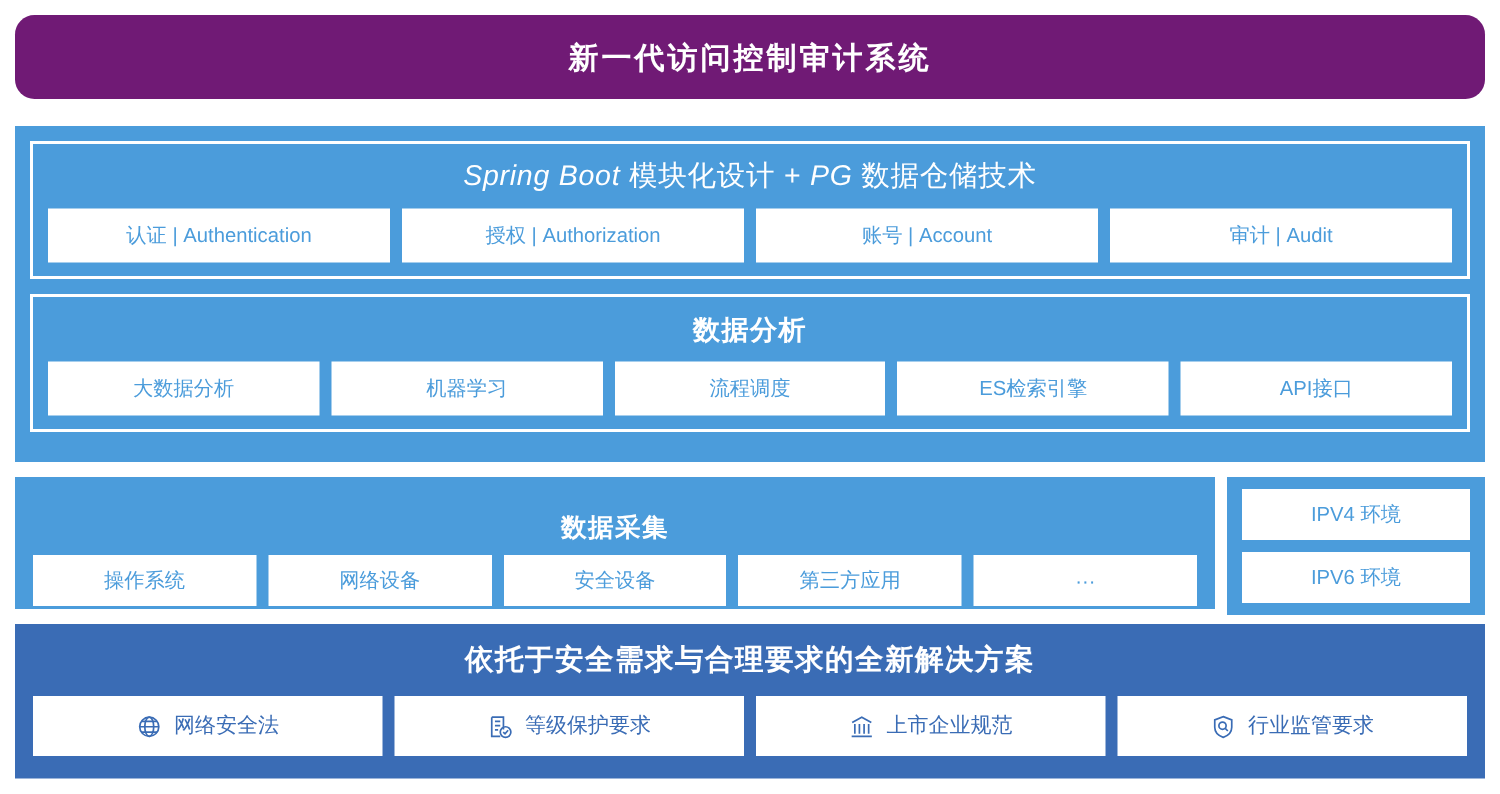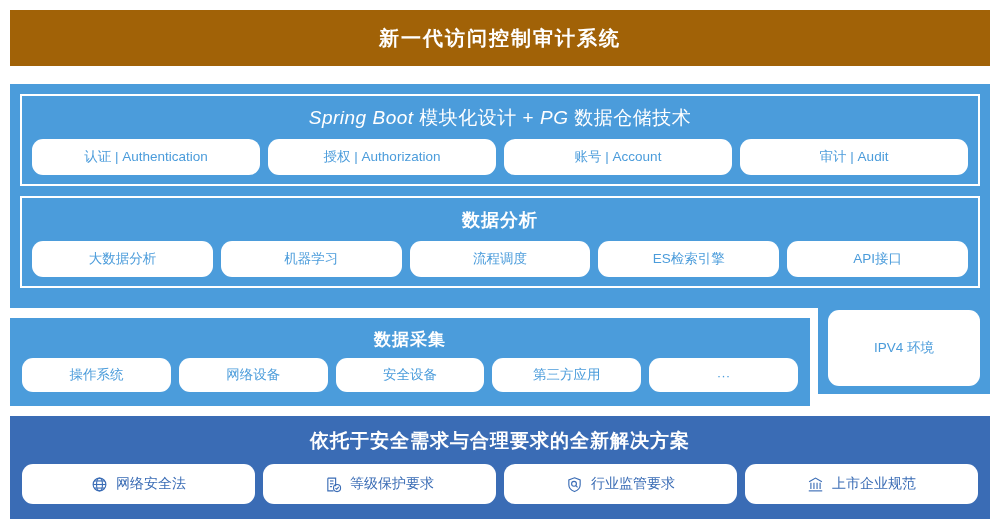--- a/index.html
+++ b/index.html
@@ -22,24 +22,25 @@
     padding: 0 10px;
   }
 
   
   .header-bar {
     position: absolute;
     left: 10px;
     top: 10px;
     width: 980px;
     height: 56px;
-    background: #a16207;
+    background: #701a75;
     display: flex;
     align-items: center;
     justify-content: center;
+    border-radius: 13px;
   }
   .header-title {
     color: #ffffff;
     font-size: 20px;
     font-weight: bold;
     letter-spacing: 2px;
   }
 
   
   .panel {
@@ -86,21 +87,20 @@
     flex: 1 1 0;
     background: #ffffff;
     height: 36px;
     display: flex;
     align-items: center;
     justify-content: center;
     color: #4b9cdb;
     font-size: 13.5px;
     gap: 8px;
     min-width: 0;
-    border-radius: 11px;
   }
   .chip.chip-mid {
     color: #3a6cb5;
   }
   .chip-label {
     white-space: nowrap;
   }
 
   
   #section-architecture {
@@ -117,33 +117,33 @@
     height: 92px;
     margin-top: 10px;
   }
 
   
   #section-collection {
     left: 10px;
     top: 318px;
     width: 800px;
     height: 88px;
-    padding: 10px 12px 10px 12px;
+    padding: 22px 12px 10px 12px;
   }
   #section-collection .section-title {
     font-size: 17px;
     line-height: 24px;
   }
   #section-collection .chip-row { margin-top: 6px; }
   #section-collection .chip { height: 34px; }
 
   
   #section-ipenv {
     left: 818px;
-    top: 302px;
+    top: 318px;
     width: 172px;
     height: 92px;
     padding: 8px 10px;
     display: flex;
     flex-direction: column;
     gap: 8px;
   }
   #section-ipenv .chip {
     height: 30px;
     flex: 1 1 0;
@@ -244,20 +244,23 @@
       </div>
       <div class="chip">
         <span class="chip-label">···</span>
       </div>
     </div>
   </div>
 
   <div class="panel panel-light" id="section-ipenv">
     <div class="chip">
       <span class="chip-label">IPV4 环境</span>
+    </div>
+    <div class="chip">
+      <span class="chip-label">IPV6 环境</span>
     </div>
   </div>
 
   <div class="panel panel-mid" id="section-compliance">
     <div class="section-title">依托于安全需求与合理要求的全新解决方案</div>
     <div class="chip-row">
 
       <div class="chip chip-mid">
         <span class="icon">
           <svg viewBox="0 0 24 24" fill="none" stroke="currentColor" stroke-width="1.6">
@@ -282,38 +285,38 @@
             <circle cx="17" cy="17" r="5"></circle>
             <polyline points="14.8,17 16.5,18.7 19.4,15.3"></polyline>
           </svg>
         </span>
         <span class="chip-label">等级保护要求</span>
       </div>
 
       <div class="chip chip-mid">
         <span class="icon">
           <svg viewBox="0 0 24 24" fill="none" stroke="currentColor" stroke-width="1.6">
-            <path d="M12 2.5 20 5.5v7c0 5-3.6 8-8 9.5-4.4-1.5-8-4.5-8-9.5v-7z"></path>
-            <circle cx="11.3" cy="11" r="3.4"></circle>
-            <line x1="13.9" y1="13.6" x2="16.3" y2="16"></line>
-          </svg>
-        </span>
-        <span class="chip-label">行业监管要求</span>
-      </div>
-
-      <div class="chip chip-mid">
-        <span class="icon">
-          <svg viewBox="0 0 24 24" fill="none" stroke="currentColor" stroke-width="1.6">
             <polyline points="3,8 12,3 21,8"></polyline>
             <line x1="2.5" y1="21" x2="21.5" y2="21"></line>
             <line x1="5.5" y1="9.5" x2="5.5" y2="18.5"></line>
             <line x1="9.8" y1="9.5" x2="9.8" y2="18.5"></line>
             <line x1="14.2" y1="9.5" x2="14.2" y2="18.5"></line>
             <line x1="18.5" y1="9.5" x2="18.5" y2="18.5"></line>
           </svg>
         </span>
         <span class="chip-label">上市企业规范</span>
       </div>
 
+      <div class="chip chip-mid">
+        <span class="icon">
+          <svg viewBox="0 0 24 24" fill="none" stroke="currentColor" stroke-width="1.6">
+            <path d="M12 2.5 20 5.5v7c0 5-3.6 8-8 9.5-4.4-1.5-8-4.5-8-9.5v-7z"></path>
+            <circle cx="11.3" cy="11" r="3.4"></circle>
+            <line x1="13.9" y1="13.6" x2="16.3" y2="16"></line>
+          </svg>
+        </span>
+        <span class="chip-label">行业监管要求</span>
+      </div>
+
     </div>
   </div>
 
 </div>
 
 </body></html>

